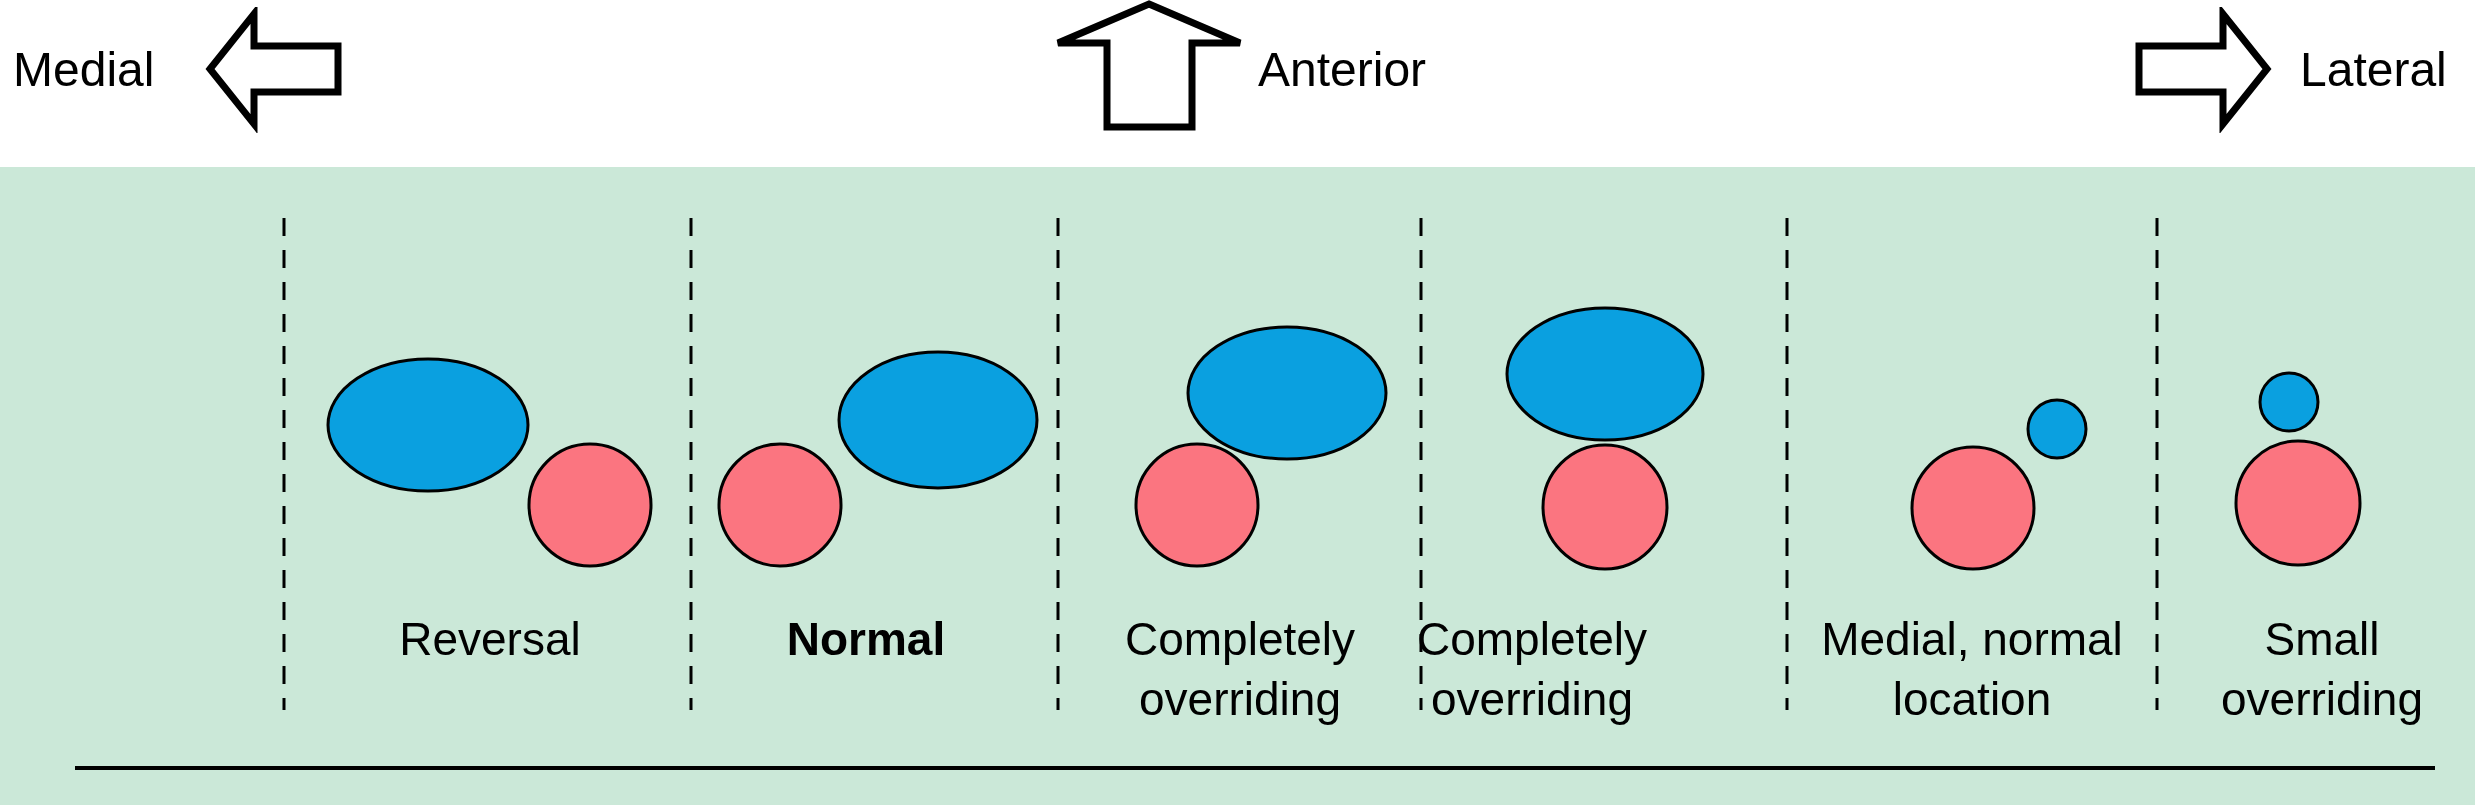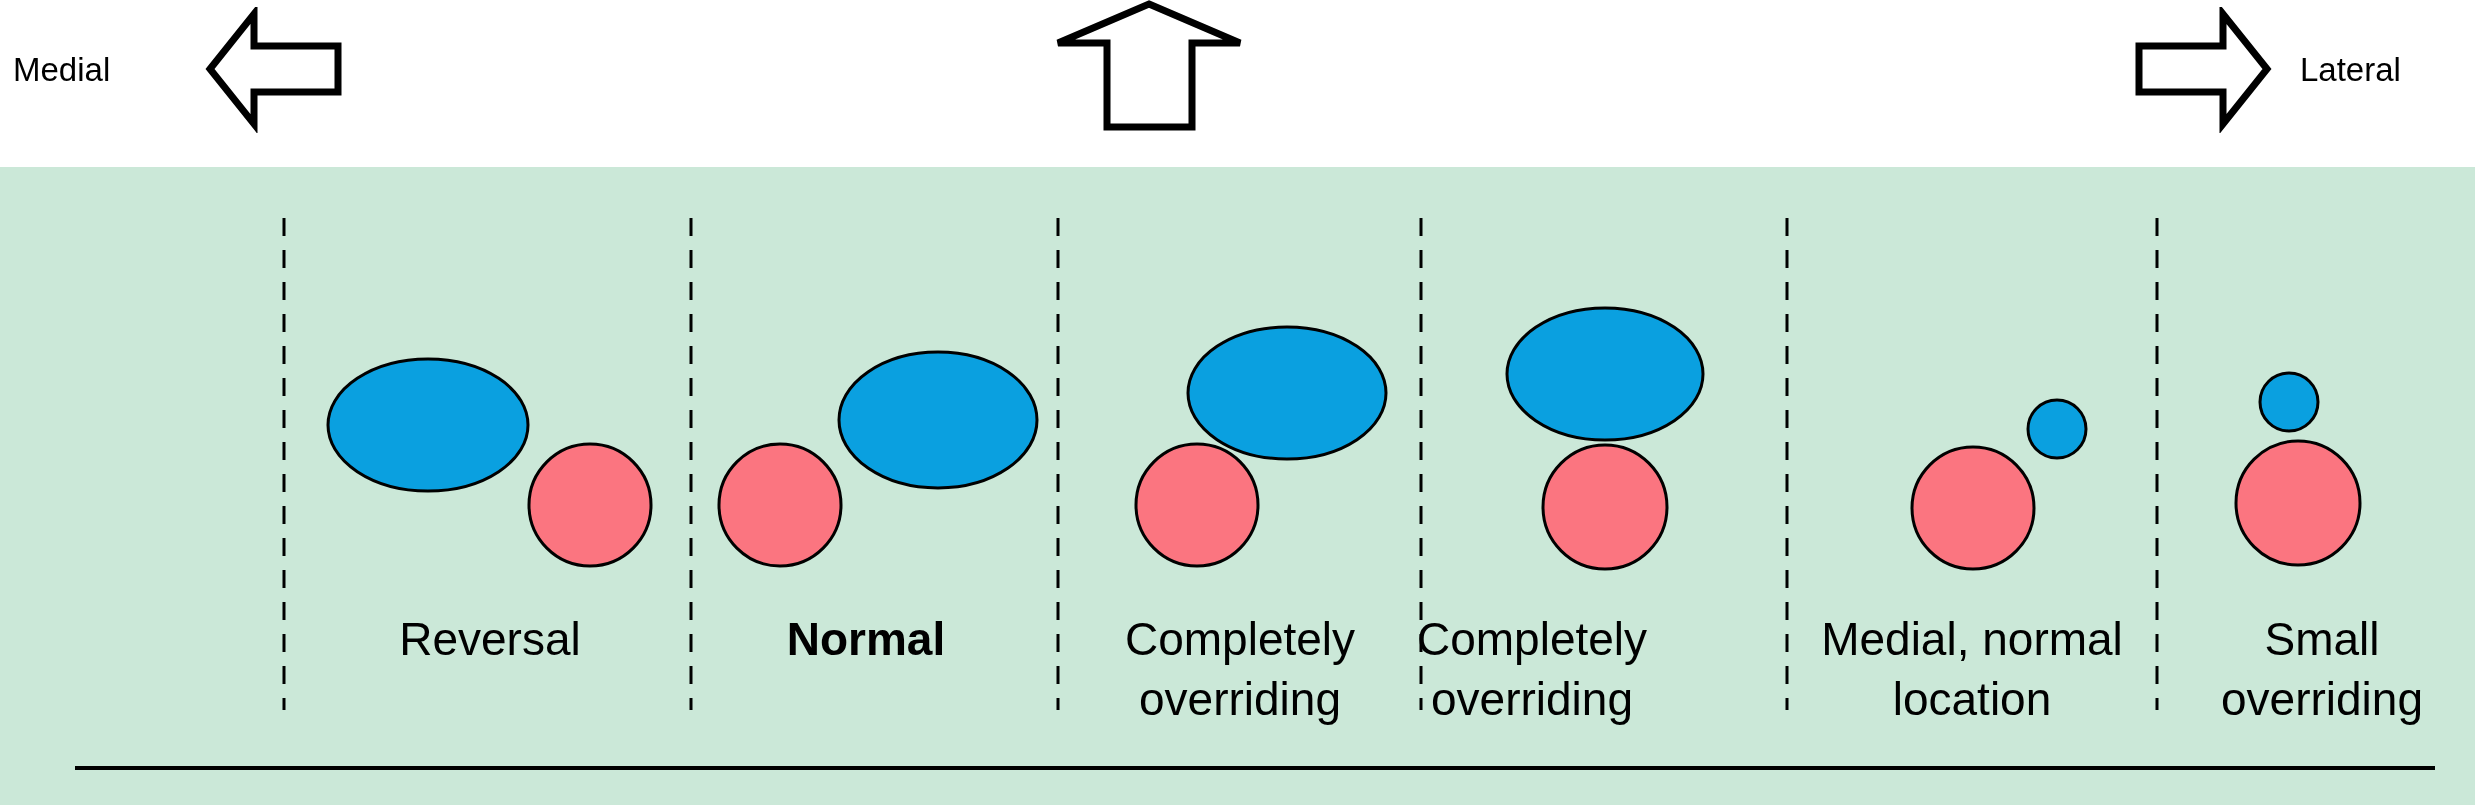--- a/index.html
+++ b/index.html
@@ -17,21 +17,21 @@
   .panel{
     position:absolute;left:0;top:167px;width:2475px;height:638px;
     background:#cbe8d8;
   }
   #diagram{
     position:absolute;left:0;top:0;width:2475px;height:805px;
     display:block;
   }
   .dirlabel{
     position:absolute;top:40px;
-    font-size:33px;line-height:60px;color:#000;
+    font-size:48px;line-height:60px;color:#000;
     white-space:nowrap;
   }
   .arrow-icon{position:absolute;display:block;}
   .caption{
     position:absolute;
     width:420px;
     top:609px;
     text-align:center;
     font-size:46px;line-height:60px;color:#000;
     white-space:pre-line;
@@ -71,20 +71,21 @@
   <div class="dirlabel" style="left:13px">Medial</div>
 
   <svg class="arrow-icon" style="left:205px;top:7px" width="137" height="126" viewBox="0 0 137 126" xmlns="http://www.w3.org/2000/svg">
     <polygon points="5,62 49,7 49,39 133,39 133,85 49,85 49,117" fill="#ffffff" stroke="#000000" stroke-width="7"></polygon>
   </svg>
 
   <svg class="arrow-icon" style="left:1053px;top:0px" width="192" height="131" viewBox="0 0 192 131" xmlns="http://www.w3.org/2000/svg">
     <polygon points="96,4 187,43 139,43 139,127 54,127 54,43 5,43" fill="#ffffff" stroke="#000000" stroke-width="7"></polygon>
   </svg>
 
+  <div class="dirlabel" style="left:1258px">Anterior</div>
 
   <svg class="arrow-icon" style="left:2135px;top:7px" width="137" height="126" viewBox="0 0 137 126" xmlns="http://www.w3.org/2000/svg">
     <polygon points="132,62 88,7 88,39 4,39 4,85 88,85 88,117" fill="#ffffff" stroke="#000000" stroke-width="7"></polygon>
   </svg>
 
   <div class="dirlabel" style="left:2300px">Lateral</div>
 
   <div class="caption caption-bold" style="left:656px">Normal</div>
   <div class="caption" style="left:280px">Reversal</div>
   <div class="caption" style="left:1030px">Completely

